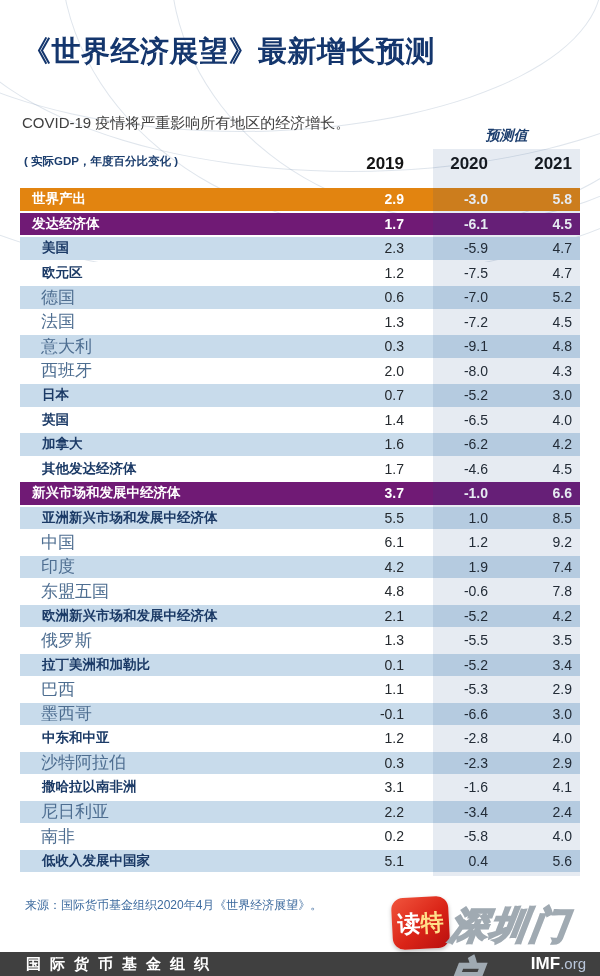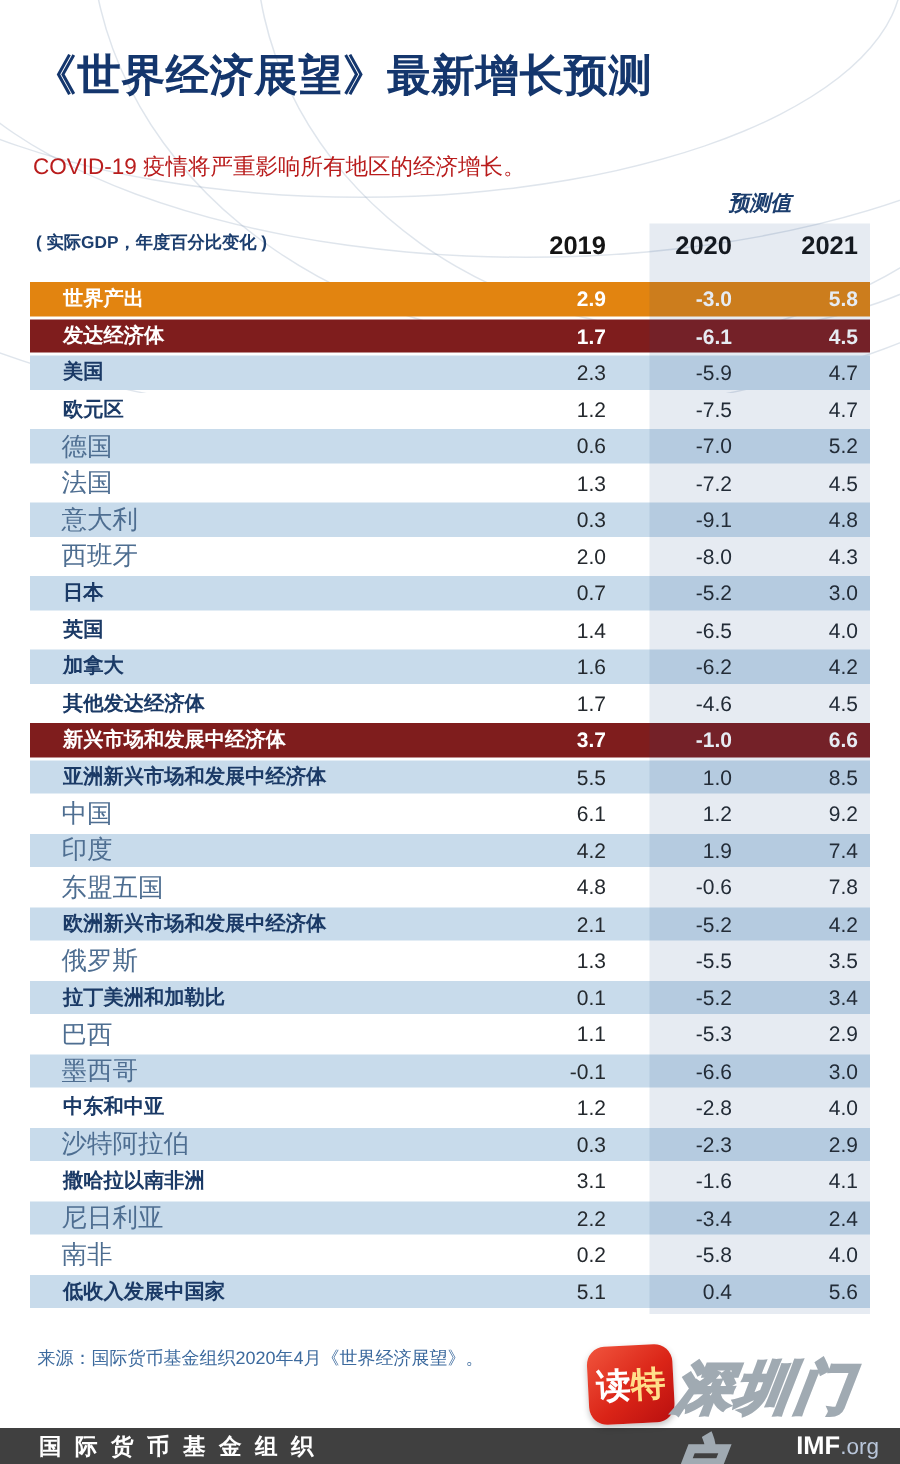--- a/index.html
+++ b/index.html
@@ -11,41 +11,41 @@
   .mesh{position:absolute;inset:0;z-index:0;overflow:hidden;pointer-events:none;}
   .mesh div{position:absolute;border:1px solid rgba(140,162,188,0.28);border-radius:50%;}
   .mesh .e1{width:720px;height:300px;left:-120px;top:-170px;}
   .mesh .e2{width:820px;height:370px;left:-60px;top:-200px;}
   .mesh .e3{width:940px;height:430px;left:-180px;top:-150px;}
   .mesh .e4{width:600px;height:520px;left:170px;top:-300px;}
   .mesh .e5{width:680px;height:560px;left:60px;top:-330px;}
 
   .page-title{position:absolute;left:22px;top:34px;z-index:2;font-size:29px;line-height:1.2;
     font-weight:bold;color:#14366d;letter-spacing:0.5px;}
-  .page-subtitle{position:absolute;left:22px;top:102px;z-index:2;font-size:15px;color:#b91c1c;}
+  .page-subtitle{position:absolute;left:22px;top:114px;z-index:2;font-size:15px;color:#404040;}
   .forecast-label{position:absolute;left:433px;top:127px;width:147px;z-index:3;text-align:center;
     font-size:14px;font-weight:600;color:#1c3e6e;font-style:italic;}
 
   .forecast-band{position:absolute;left:433px;top:149px;width:147px;height:727px;
     background:rgba(27,74,138,0.11);z-index:2;pointer-events:none;}
 
   .cols-header{position:absolute;left:20px;right:20px;top:154px;height:28px;z-index:1;
     display:flex;align-items:flex-start;}
   .unit-note{flex:1;font-size:11.5px;font-weight:bold;color:#1c3e6e;padding-left:4px;padding-bottom:3px;}
   .years-wrap{display:flex;padding-right:8px;}
   .year{width:84px;text-align:right;font-size:17px;font-weight:bold;color:#141414;}
 
   .table-body{position:absolute;left:20px;right:20px;top:188px;z-index:1;}
   .row{height:22.5px;margin-bottom:2px;display:flex;align-items:center;}
   .zebra-blue{background:#c8dbeb;}
   .zebra-white{background:#ffffff;}
   .r-world{background:#e28410;}
-  .r-section{background:#7f1d1d;}
+  .r-section{background:#701a75;}
   .lab{flex:1;white-space:nowrap;overflow:hidden;}
-  .r-world .lab,.r-section .lab{color:#ffffff;font-weight:bold;font-size:13.5px;padding-left:22px;}
+  .r-world .lab,.r-section .lab{color:#ffffff;font-weight:bold;font-size:13.5px;padding-left:12px;}
   .r-main .lab{color:#1b3a66;font-weight:bold;font-size:13.5px;padding-left:22px;}
   .r-sub .lab{color:#4e6e91;font-size:17px;padding-left:21px;
     font-family:"Liberation Serif","DejaVu Serif",serif;}
   .vals{display:flex;padding-right:8px;}
   .val{width:84px;text-align:right;font-size:14px;color:#24292e;}
   .r-world .val,.r-section .val{color:#ffffff;font-weight:bold;}
 
   .source-note{position:absolute;left:25px;top:897px;z-index:1;font-size:12px;color:#3c6a9e;}
 
   .footer-bar{position:absolute;left:0;right:0;bottom:0;height:24px;background:#404040;z-index:3;

